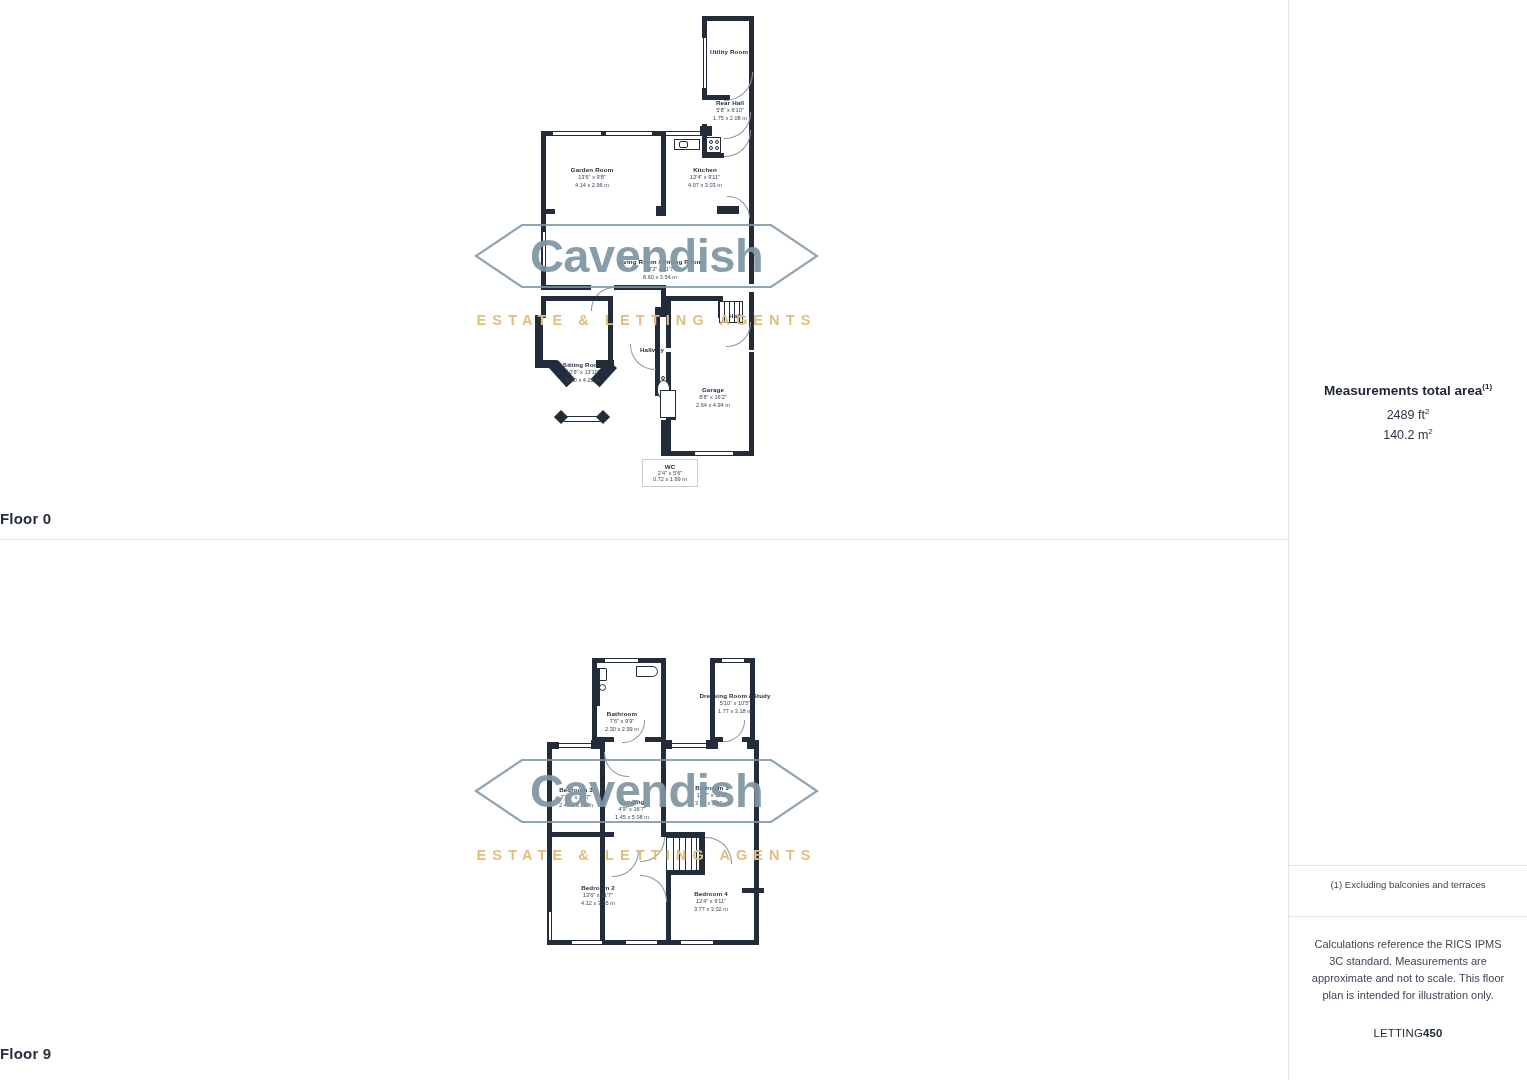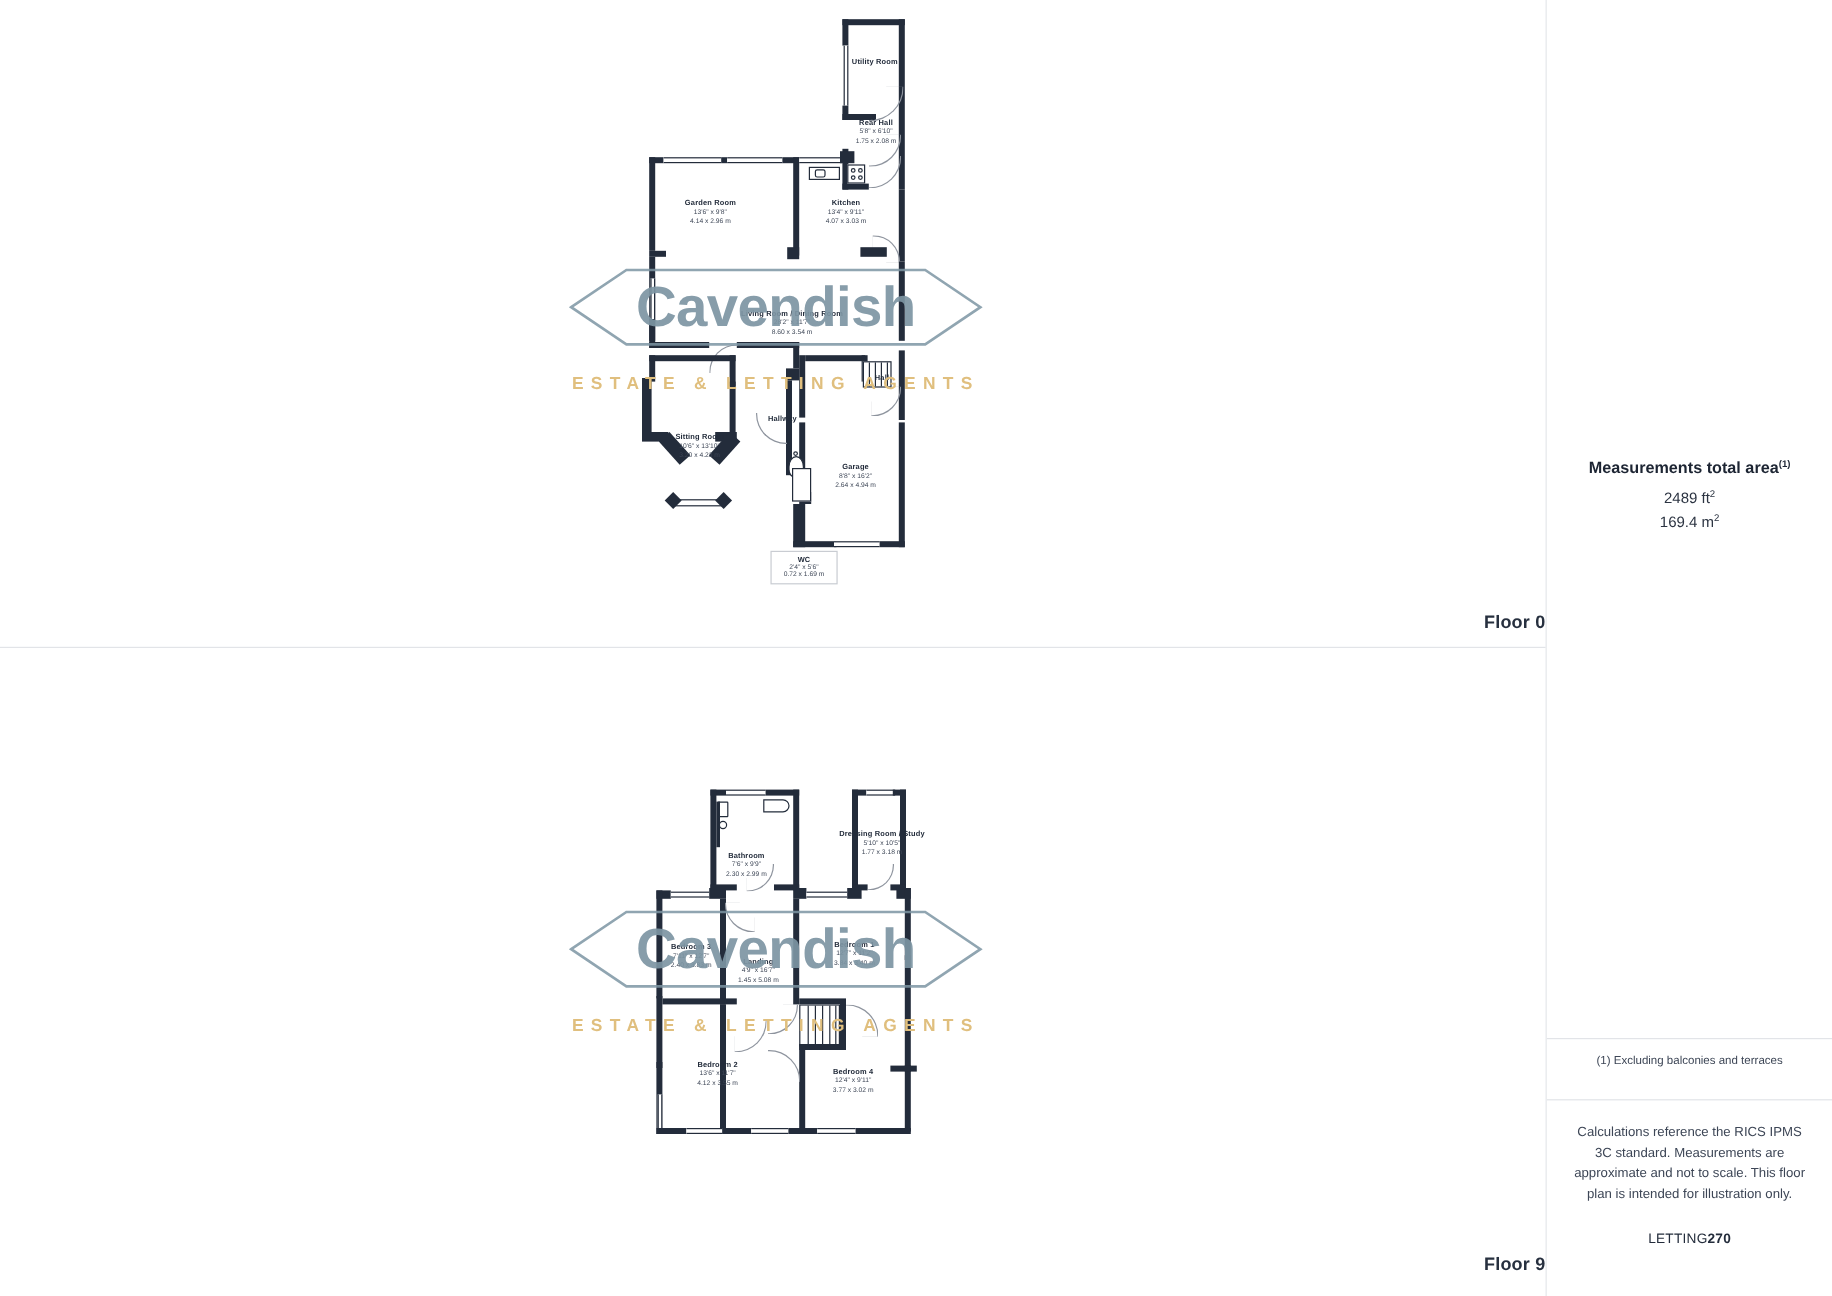--- a/index.html
+++ b/index.html
@@ -39,21 +39,21 @@
     position: absolute;
     left: 0;
     width: 1288px;
   }
   #floor0 { top: 0; height: 539px; }
   #floor1 { top: 540px; height: 540px; }
 
   .floor-label {
     position: absolute;
     width: 100%;
-    text-align: right;
+    text-align: left;
     font-size: 15px;
     font-weight: bold;
     color: #27303f;
     letter-spacing: .2px;
   }
   #floor0 .floor-label { top: 510px; }
   #floor1 .floor-label { top: 505px; }
 
   
   .plan { position: absolute; }
@@ -545,29 +545,29 @@
   <div class="side">
 
     <div class="side-area">
       <div class="ttl">
         <span>Measurements total area</span><sup>(1)</sup>
       </div>
       <div class="v">
         <span>2489 ft</span><sup>2</sup>
       </div>
       <div class="v">
-        <span>169.4 m</span><sup>2</sup>
+        <span>140.2 m</span><sup>2</sup>
       </div>
     </div>
 
     <div class="side-div" id="side-div-1"></div>
     <div class="side-note1">(1) Excluding balconies and terraces</div>
 
     <div class="side-div" id="side-div-2"></div>
     <div class="side-note2">Calculations reference the RICS IPMS 3C standard. Measurements are approximate and not to scale. This floor plan is intended for illustration only.</div>
 
     <div class="side-brand">
-      <span>LETTING</span><b>270</b>
+      <span>LETTING</span><b>450</b>
     </div>
 
   </div>
 
 </div>
 
 </body></html>

